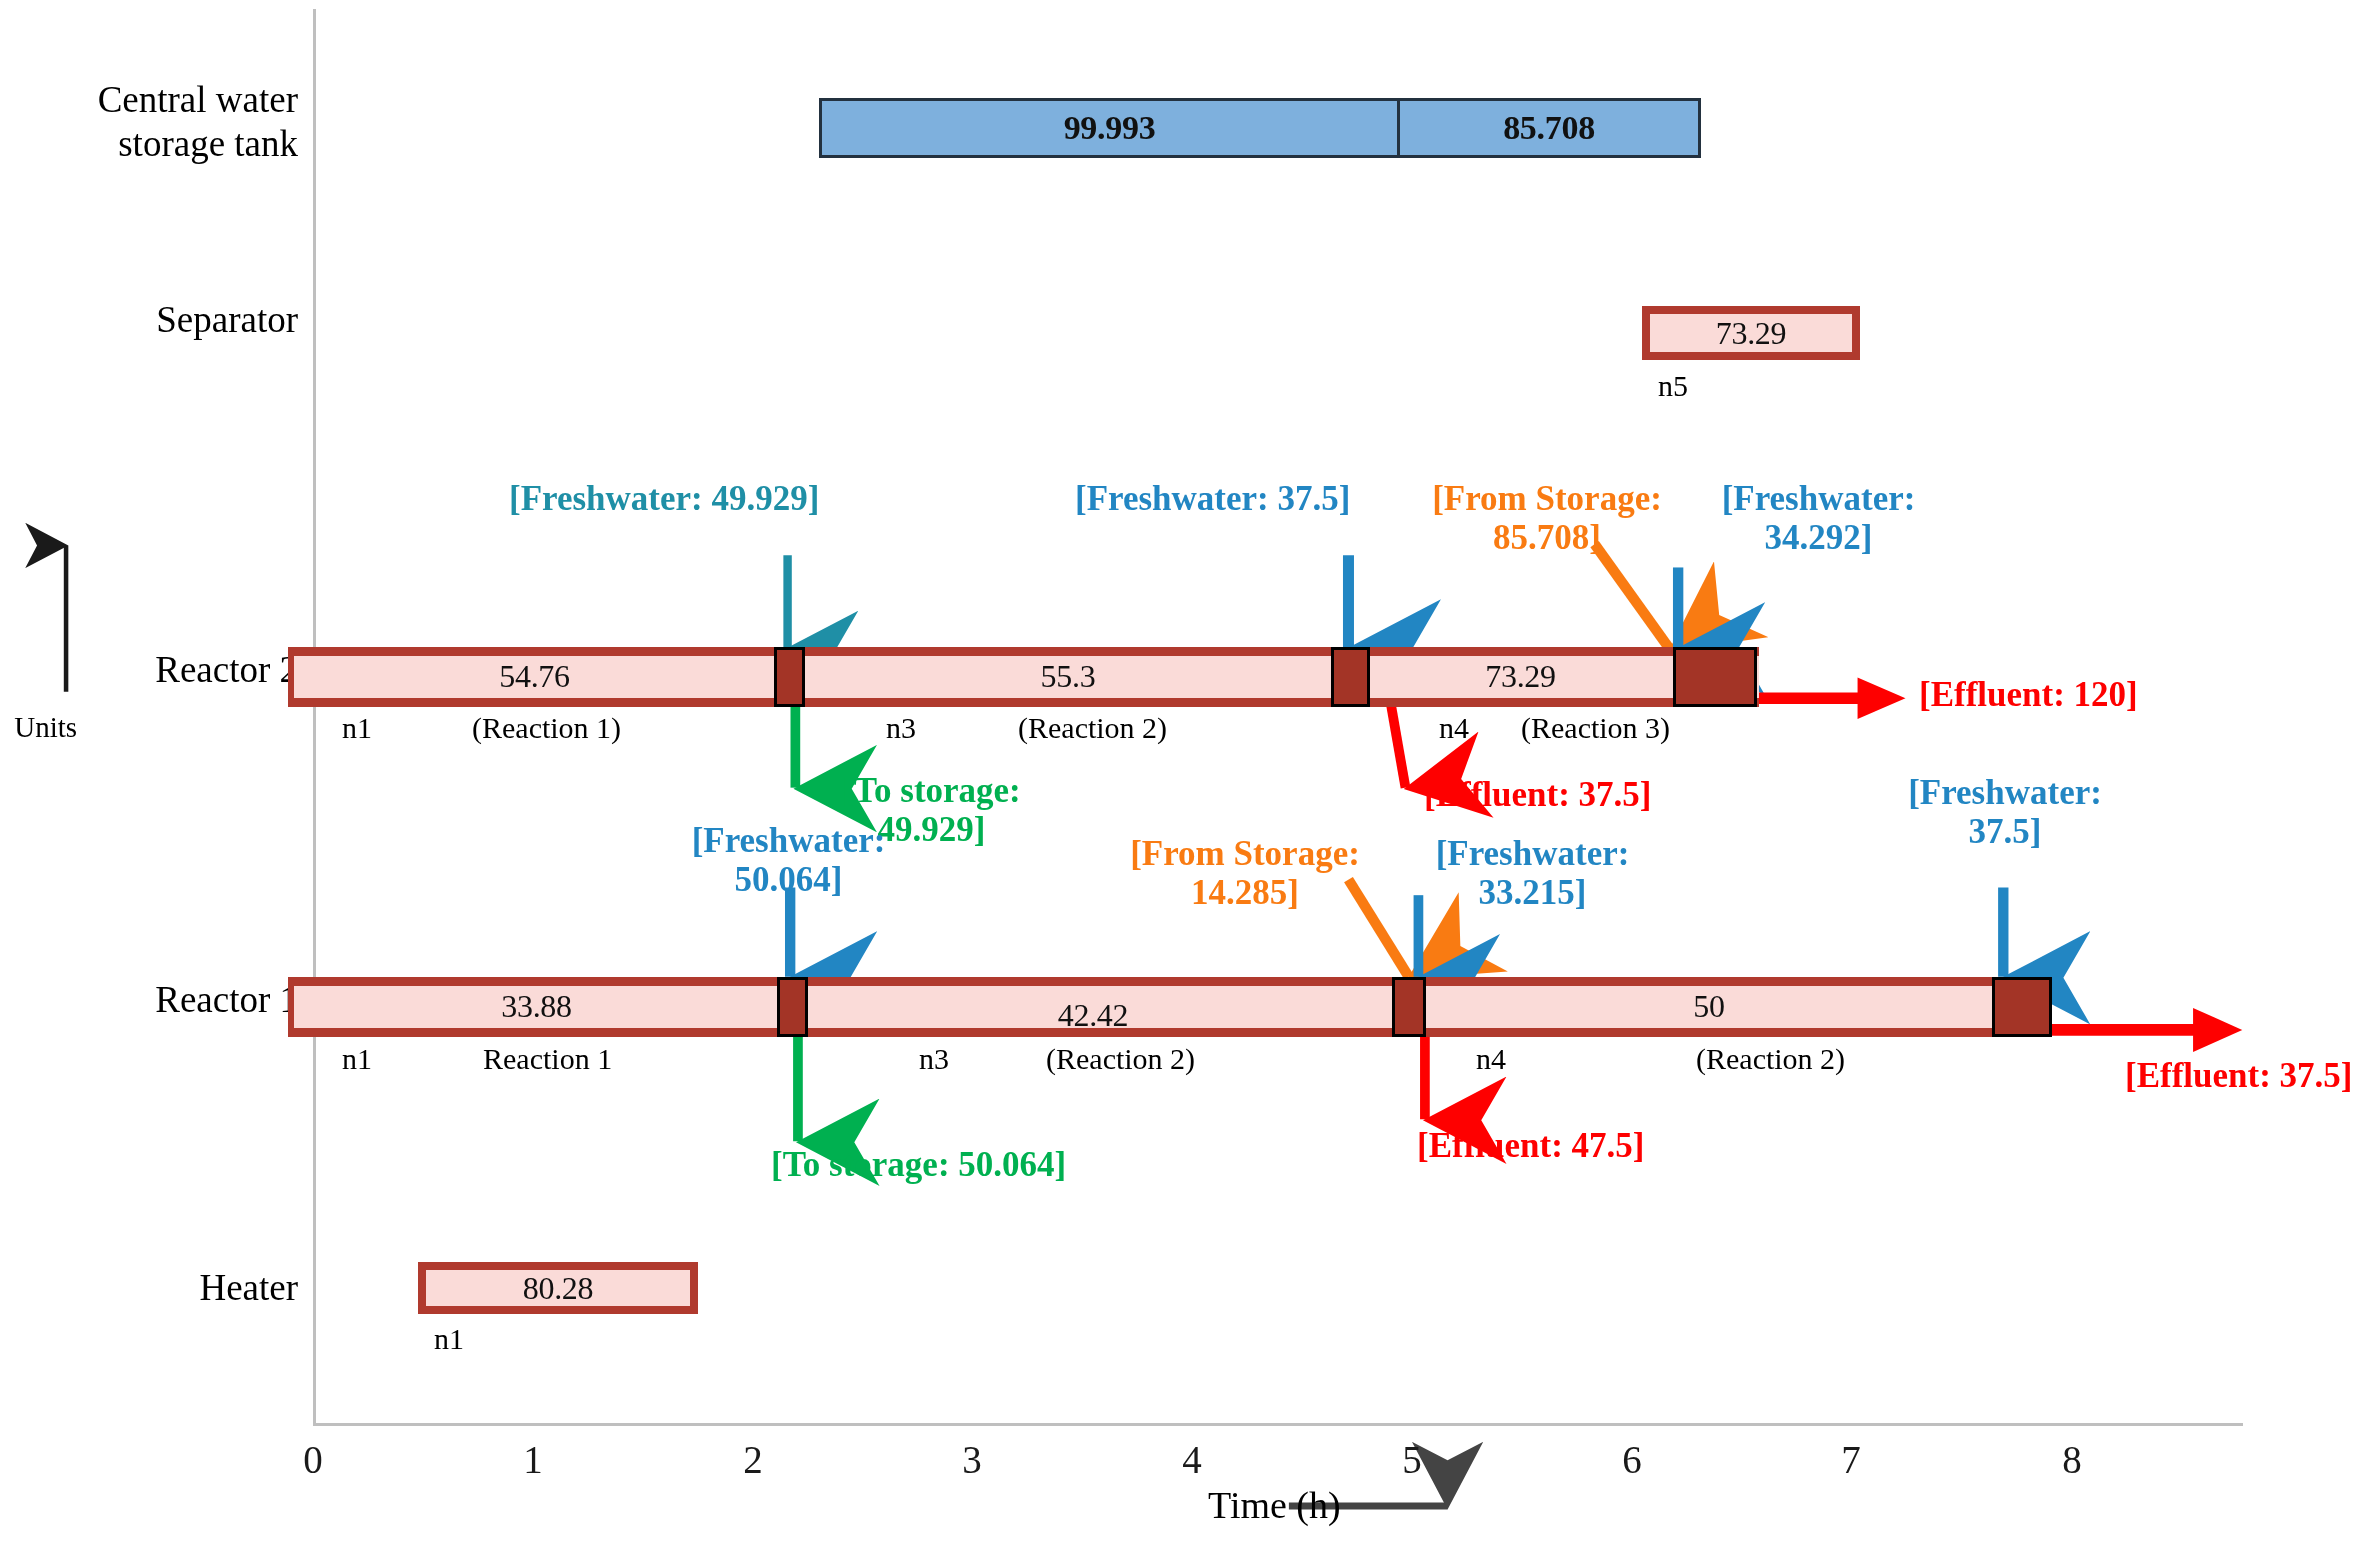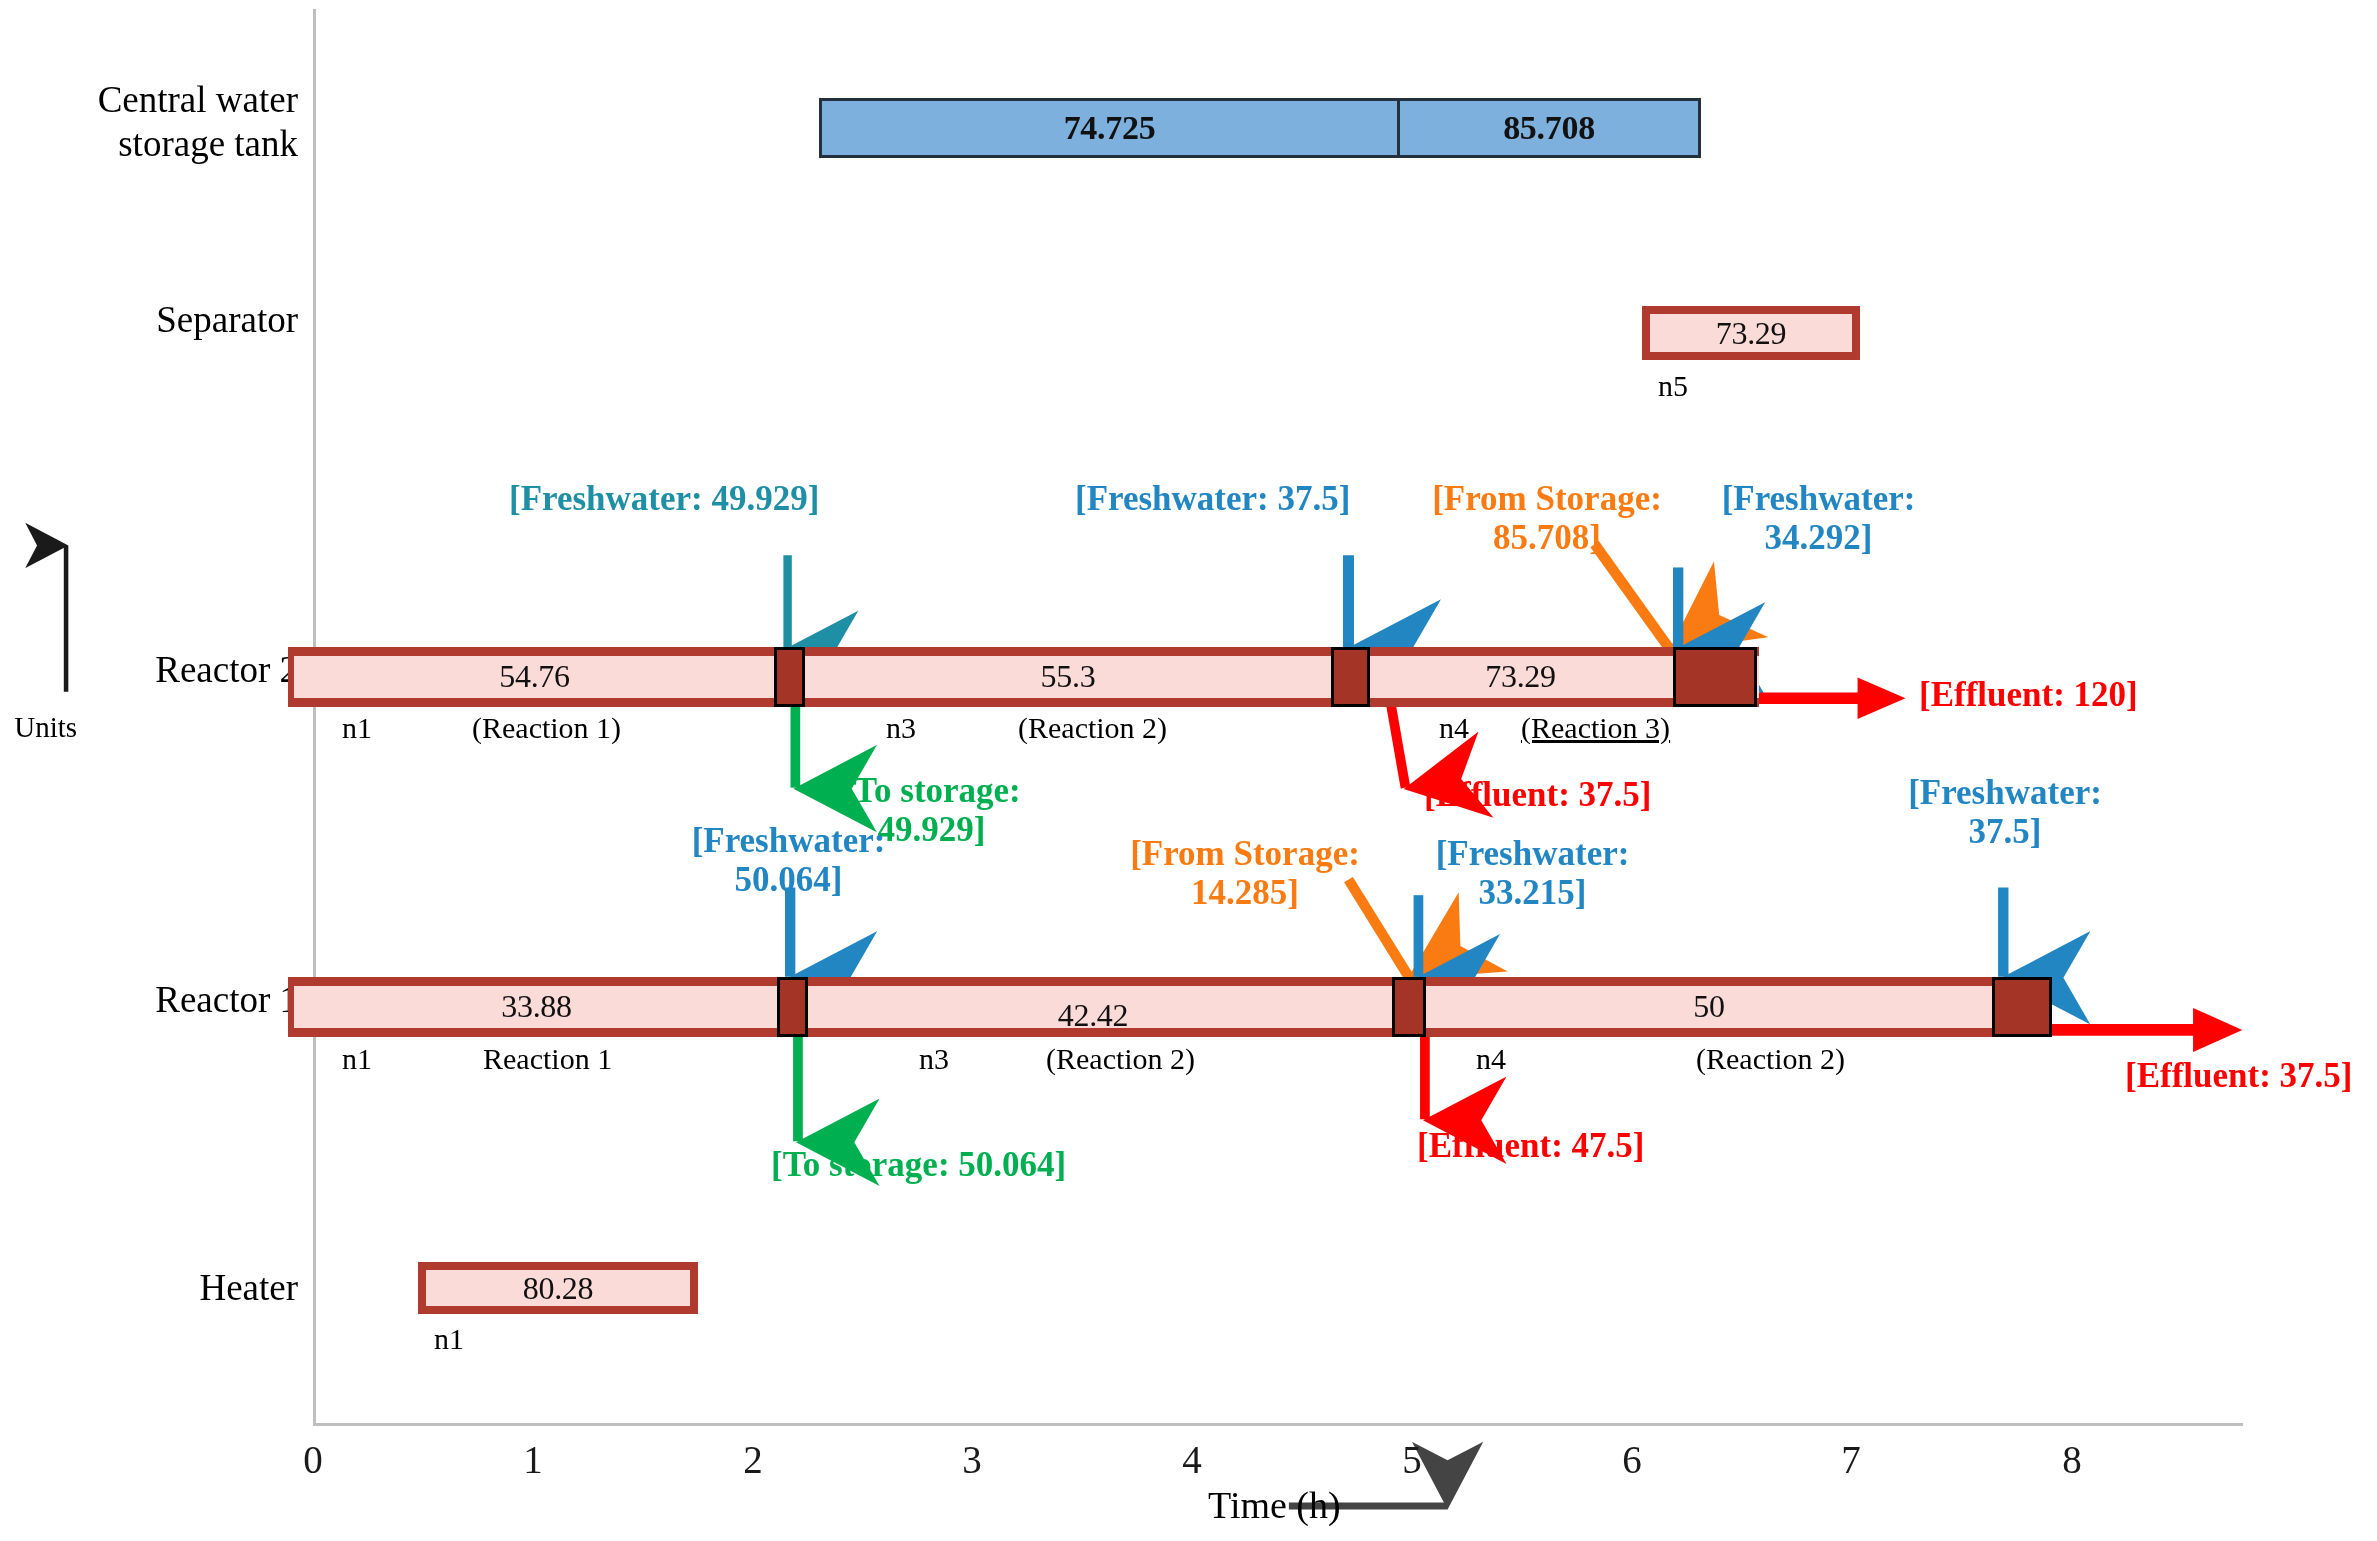--- a/index.html
+++ b/index.html
@@ -122,21 +122,21 @@
 storage tank</div>
   </div>
   <div class="rowlabel" style="left:39px;top:298px;width:259px;">Separator</div>
   <div class="rowlabel" style="left:39px;top:648px;width:259px;">Reactor 2</div>
   <div class="rowlabel" style="left:39px;top:978px;width:259px;">Reactor 1</div>
   <div class="rowlabel" style="left:39px;top:1266px;width:259px;">Heater</div>
 
   <div class="units-label">Units</div>
 
   <div class="bar bar-tank" style="left:819px;top:98px;width:581px;height:60px;">
-    <span class="bar-txt tank">74.725</span>
+    <span class="bar-txt tank">99.993</span>
   </div>
   <div class="bar bar-tank" style="left:1397px;top:98px;width:304px;height:60px;">
     <span class="bar-txt tank">85.708</span>
   </div>
 
   <div class="bar bar-unit" style="left:1642px;top:306px;width:218px;height:54px;">
     <span class="bar-txt">73.29</span>
   </div>
   <div class="sublabel" style="left:1658px;top:369px;">n5</div>
 
@@ -154,21 +154,21 @@
 
   <div class="clean" style="left:774px;top:647px;width:31px;height:60px;"></div>
   <div class="clean" style="left:1331px;top:647px;width:39px;height:60px;"></div>
   <div class="clean" style="left:1673px;top:647px;width:84px;height:60px;"></div>
 
   <div class="sublabel" style="left:342px;top:711px;">n1</div>
   <div class="sublabel" style="left:472px;top:711px;">(Reaction 1)</div>
   <div class="sublabel" style="left:886px;top:711px;">n3</div>
   <div class="sublabel" style="left:1018px;top:711px;">(Reaction 2)</div>
   <div class="sublabel" style="left:1439px;top:711px;">n4</div>
-  <div class="sublabel" style="left:1521px;top:711px;text-decoration:underline;">(Reaction 3)</div>
+  <div class="sublabel" style="left:1521px;top:711px;">(Reaction 3)</div>
 
   <div class="bar bar-reactor" style="left:288px;top:977px;width:1763px;height:60px;"></div>
 
   <div class="bar" style="left:295px;top:986px;width:483px;height:41px;">
     <span class="bar-txt">33.88</span>
   </div>
   <div class="bar" style="left:808px;top:986px;width:570px;height:59px;">
     <span class="bar-txt">42.42</span>
   </div>
   <div class="bar" style="left:1424px;top:986px;width:570px;height:41px;">

